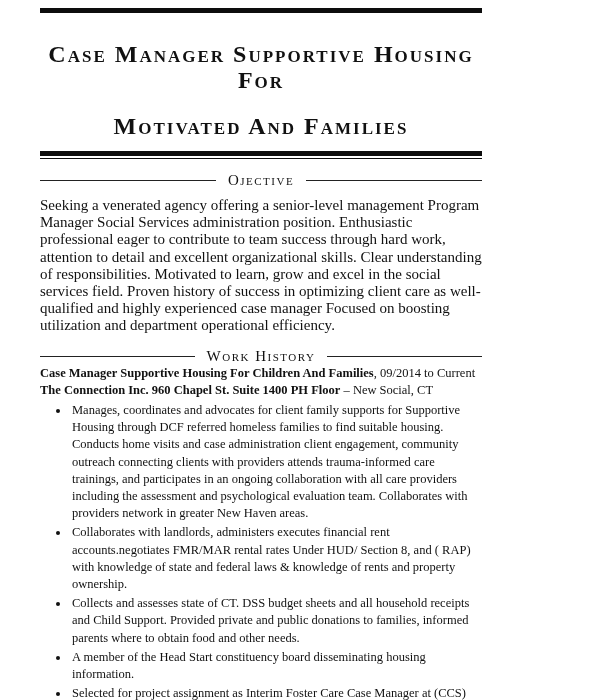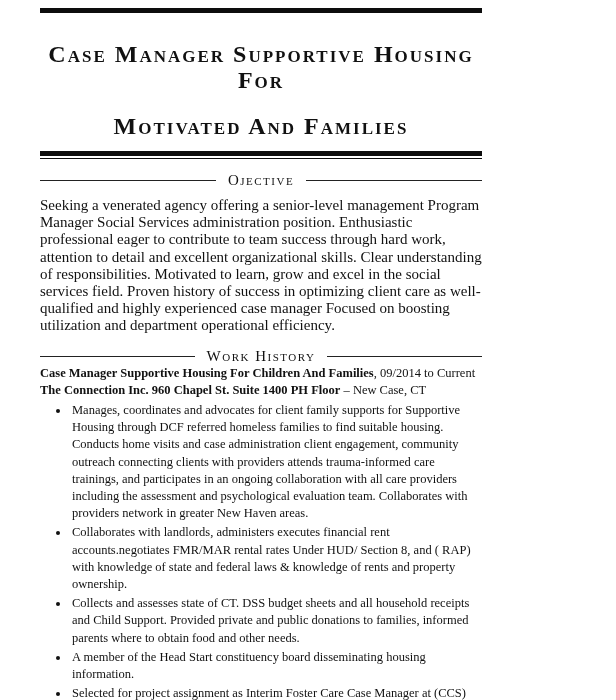--- a/index.html
+++ b/index.html
@@ -103,21 +103,21 @@
   <p class="body-text">Seeking a venerated agency offering a senior-level management Program Manager Social Services administration position. Enthusiastic professional eager to contribute to team success through hard work, attention to detail and excellent organizational skills. Clear understanding of responsibilities. Motivated to learn, grow and excel in the social services field. Proven history of success in optimizing client care as well-qualified and highly experienced case manager Focused on boosting utilization and department operational efficiency.</p>
 
   <div class="section-heading">
     <span class="hline"></span>
     <span class="heading-text">Work History</span>
     <span class="hline"></span>
   </div>
 
   <div class="job">
     <p class="job-line"><span class="bold">Case Manager Supportive Housing For Children And Families</span><span>, 09/2014 to Current</span></p>
-    <p class="job-line"><span class="bold">The Connection Inc. 960 Chapel St. Suite 1400 PH Floor</span><span> – New Case, CT</span></p>
+    <p class="job-line"><span class="bold">The Connection Inc. 960 Chapel St. Suite 1400 PH Floor</span><span> – New Social, CT</span></p>
     <ul class="bullet-list">
       <li>Manages, coordinates and advocates for client family supports for Supportive Housing through DCF referred homeless families to find suitable housing. Conducts home visits and case administration client engagement, community outreach connecting clients with providers attends trauma-informed care trainings, and participates in an ongoing collaboration with all care providers including the assessment and psychological evaluation team. Collaborates with providers network in greater New Haven areas.</li>
       <li>Collaborates with landlords, administers executes financial rent accounts.negotiates FMR/MAR rental rates Under HUD/ Section 8, and ( RAP) with knowledge of state and federal laws &amp; knowledge of rents and property ownership.</li>
       <li>Collects and assesses state of CT. DSS budget sheets and all household receipts and Child Support. Provided private and public donations to families, informed parents where to obtain food and other needs.</li>
       <li>A member of the Head Start constituency board disseminating housing information.</li>
       <li>Selected for project assignment as Interim Foster Care Case Manager at (CCS) Connecting Children and Families.</li>
       <li>Work remote member experience</li>
     </ul>
   </div>
 

